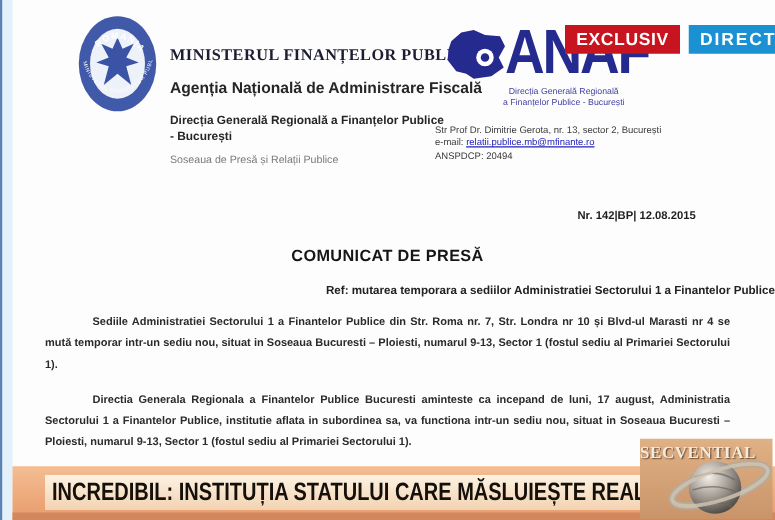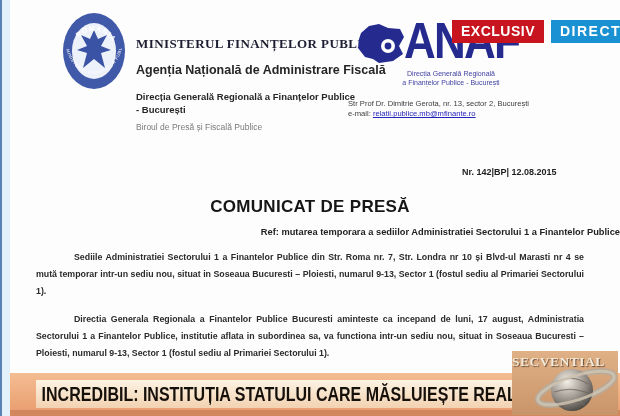--- a/index.html
+++ b/index.html
@@ -31,21 +31,21 @@
   .badge-exclusiv{left:452px;background:#c8141e;letter-spacing:.5px;}
   .badge-direct{left:551px;background:#1a91d2;letter-spacing:1.5px;}
 
   
   .contact{position:absolute;left:348px;top:99px;font-size:7.6px;line-height:10.3px;color:#3b3b3b;}
   .email{color:#2323bb;text-decoration:underline;margin-top:25px;}
   .doc-number{position:absolute;left:462px;top:167px;font-weight:700;font-size:9px;color:#1e1e1e;}
 
   
   .title{position:absolute;left:0;right:0;top:197px;text-align:center;font-weight:700;
-         font-size:17px;color:#161616;letter-spacing:.3px;}
+         font-size:13px;color:#161616;letter-spacing:.3px;}
   .ref{position:absolute;left:0;right:0;top:227px;text-align:right;font-weight:700;
        font-size:9.3px;color:#222;}
   .body{position:absolute;left:36px;top:249px;width:548px;font-size:8.8px;line-height:17px;
         font-weight:700;color:#2b2b2b;text-align:justify;}
   .body p{margin:0 0 11px 0;text-indent:38px;}
 
   
   .wm-box{position:absolute;left:512px;top:351px;width:106px;height:64px;z-index:5;
           background:linear-gradient(#e0b186,#c9946a);}
   .wm-label{font-family:"Liberation Serif",serif;font-weight:700;font-size:13.5px;
@@ -84,41 +84,42 @@
       </text>
       <text font-size="4.2" fill="#ffffff" letter-spacing=".6">
         <textPath href="#arcBot" startOffset="2%">MINISTERUL FINANTELOR PUBLICE</textPath>
       </text>
     </svg>
   </div>
 
   <div class="ministry">MINISTERUL FINANȚELOR PUBLICE</div>
   <div class="agency">Agenția Națională de Administrare Fiscală</div>
   <div class="directorate">Direcția Generală Regională a Finanțelor Publice - București</div>
-  <div class="office">Biroul de Presă și Fiscală Publice</div>
+  <div class="office">Soseaua de Presă și Relații Publice</div>
 
   <div class="anaf-map">
     <svg width="52" height="46" viewBox="0 0 52 46">
       <path d="M6,12 L14,5 L24,3 L33,7 L45,8 L49,16 L44,25 L48,33 L38,40 L24,42 L18,38 L10,36 L3,27 L4,18 Z" fill="#252a8e"></path>
       <circle cx="33" cy="25" r="7" fill="#ffffff"></circle>
       <circle cx="33" cy="25" r="3.4" fill="#252a8e"></circle>
     </svg>
   </div>
   <div class="anaf-text">ANAF</div>
   <div class="anaf-sub">
     <div>Direcția Generală Regională</div>
     <div>a Finanțelor Publice - București</div>
   </div>
 
   <div class="badge badge-exclusiv">EXCLUSIV</div>
   <div class="badge badge-direct">DIRECT</div>
 
   <div class="contact">
     <div>Str Prof Dr. Dimitrie Gerota, nr. 13, sector 2, București</div>
     <div><span>e-mail: </span><span class="email">relatii.publice.mb@mfinante.ro</span></div>
+    <div>ANSPDCP: 20494</div>
   </div>
 
   <div class="doc-number">Nr. 142|BP| 12.08.2015</div>
 
   <div class="title">COMUNICAT DE PRESĂ</div>
   <div class="ref">Ref: mutarea temporara a sediilor Administratiei Sectorului 1 a Finantelor Publice</div>
   <div class="body">
     <p>Sediile Administratiei Sectorului 1 a Finantelor Publice din Str. Roma nr. 7, Str. Londra nr 10 și Blvd-ul Marasti nr 4 se mută temporar intr-un sediu nou, situat in Soseaua Bucuresti – Ploiesti, numarul 9-13, Sector 1 (fostul sediu al Primariei Sectorului 1).</p>
     <p>Directia Generala Regionala a Finantelor Publice Bucuresti aminteste ca incepand de luni, 17 august, Administratia Sectorului 1 a Finantelor Publice, institutie aflata in subordinea sa, va functiona intr-un sediu nou, situat in Soseaua Bucuresti – Ploiesti, numarul 9-13, Sector 1 (fostul sediu al Primariei Sectorului 1).</p>
     <p>Sediul din Str. Roma nr. 7 este intr-un proces de consolidare si modernizare, iar mutarea in sediul din Soseaua Bucuresti – Ploiesti nr 9 - 13 este temporara, pana la finalizarea lucrarilor.</p>

